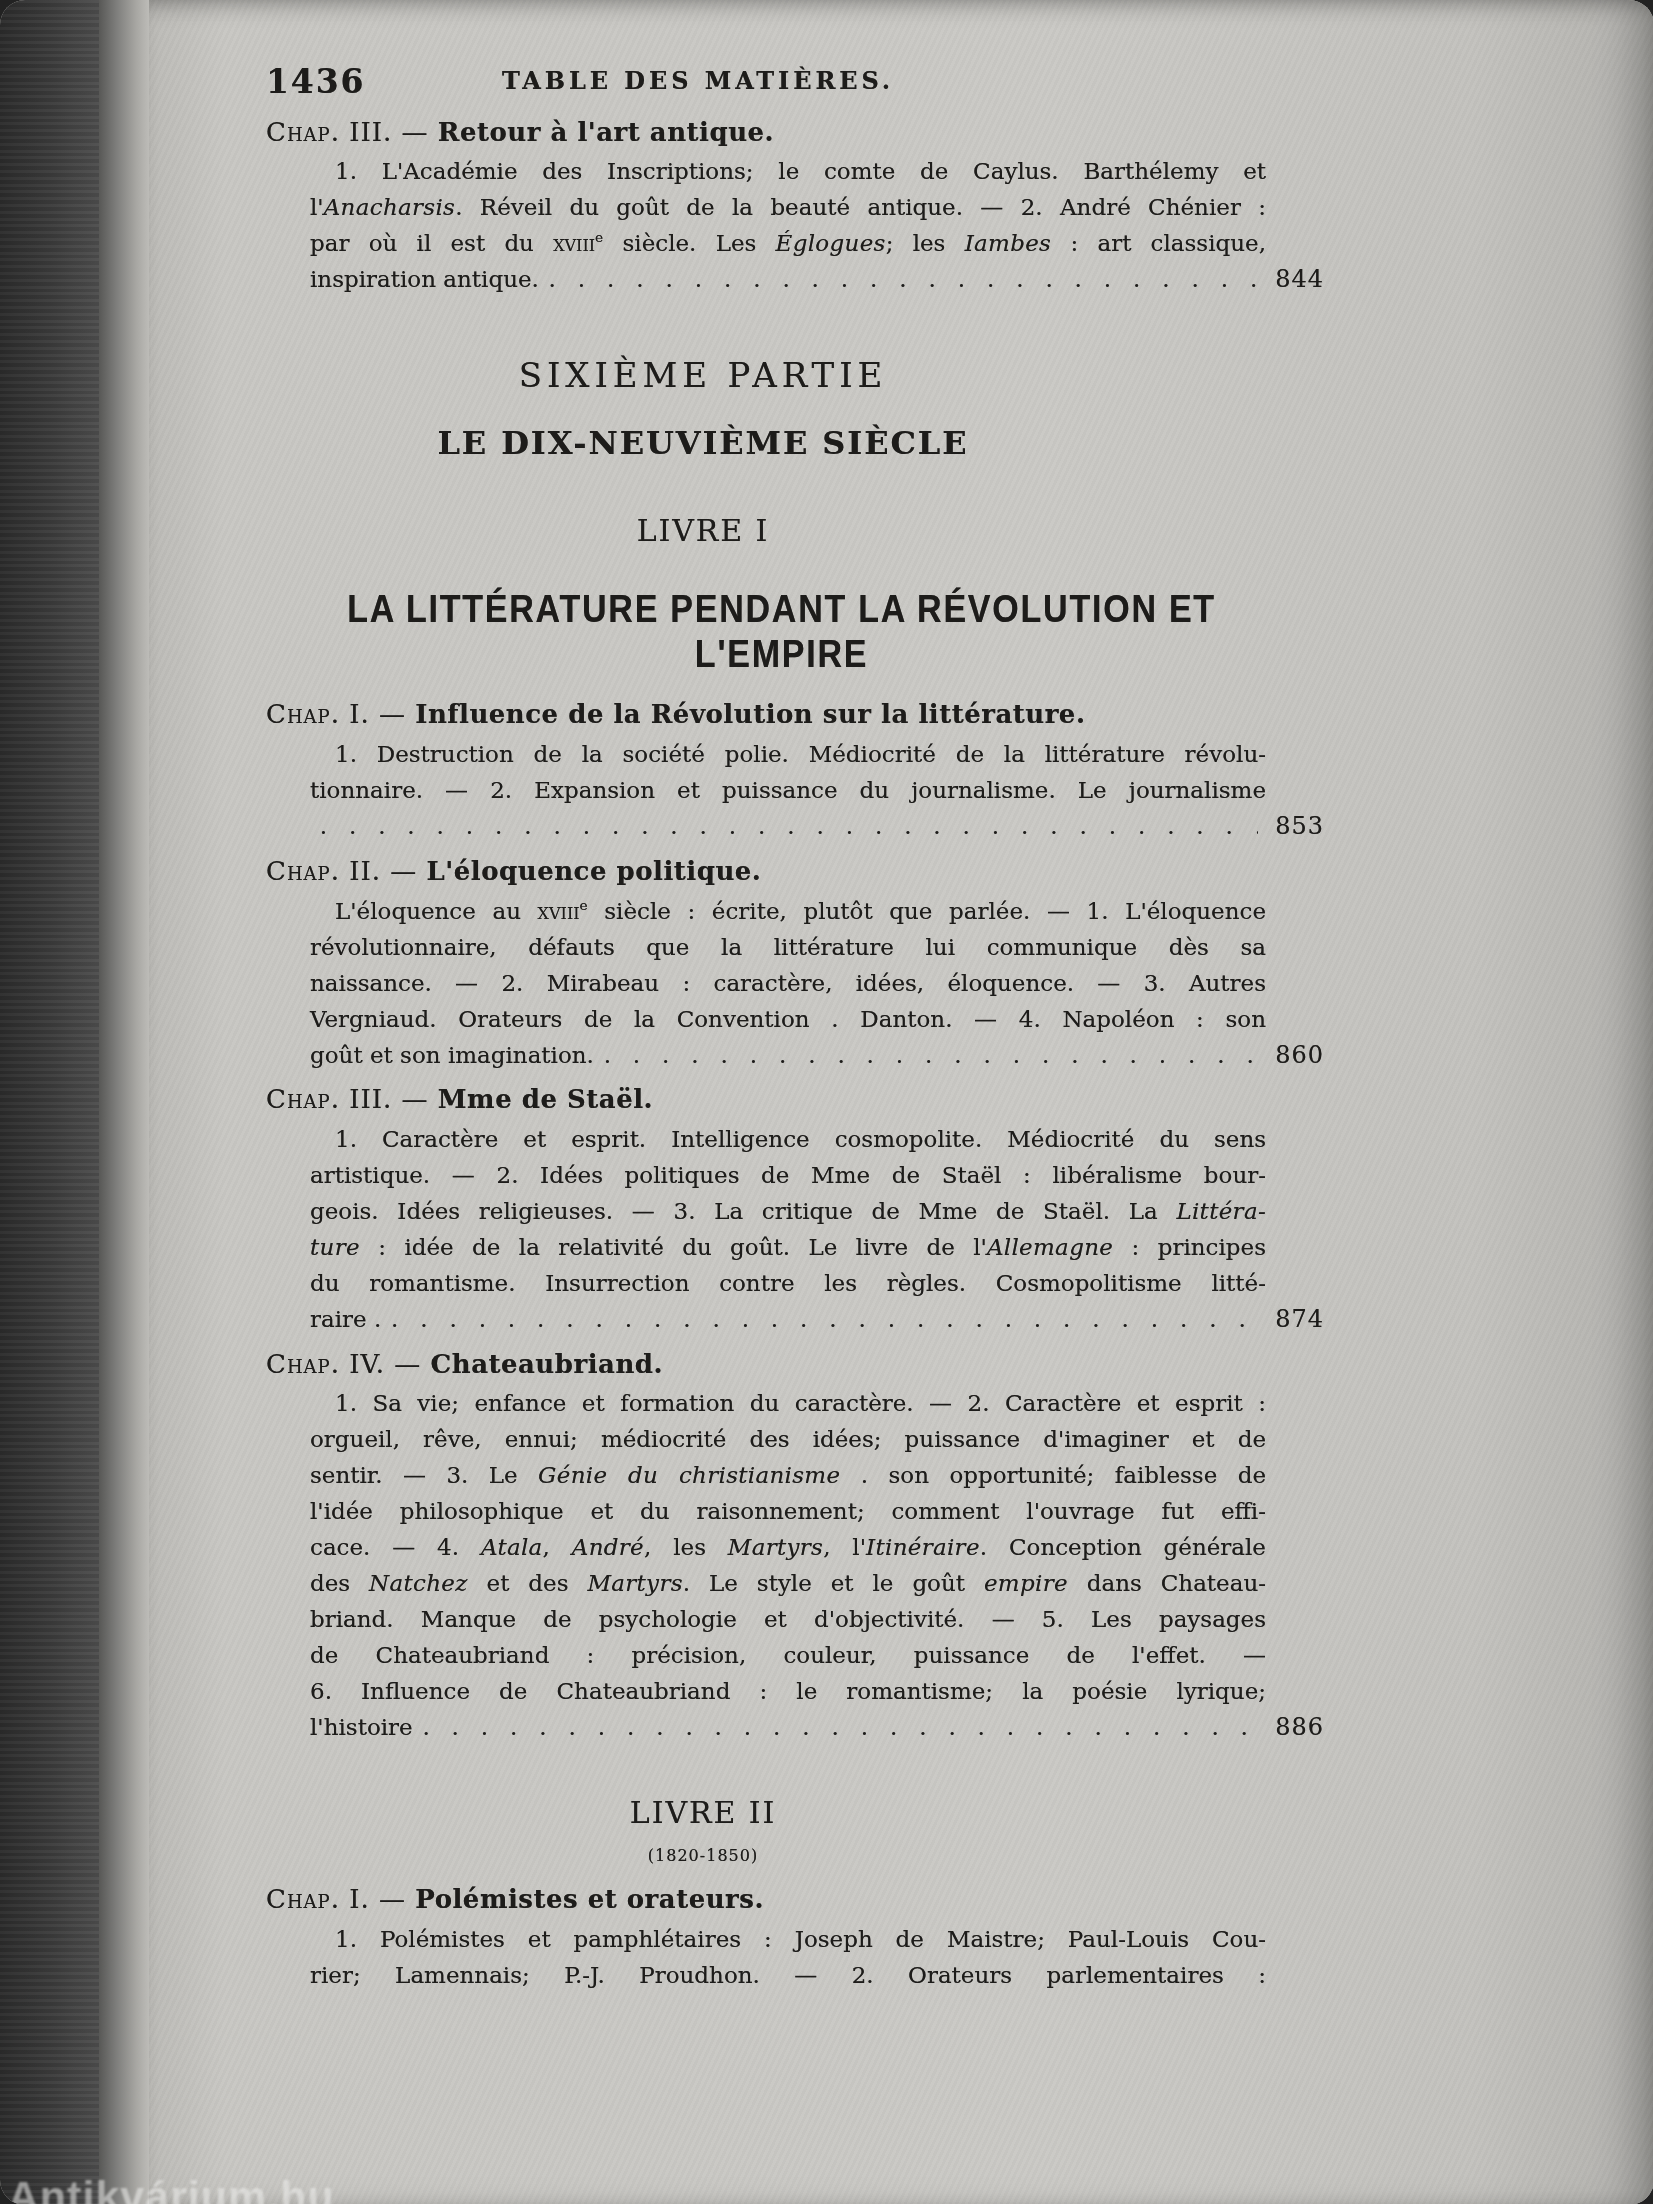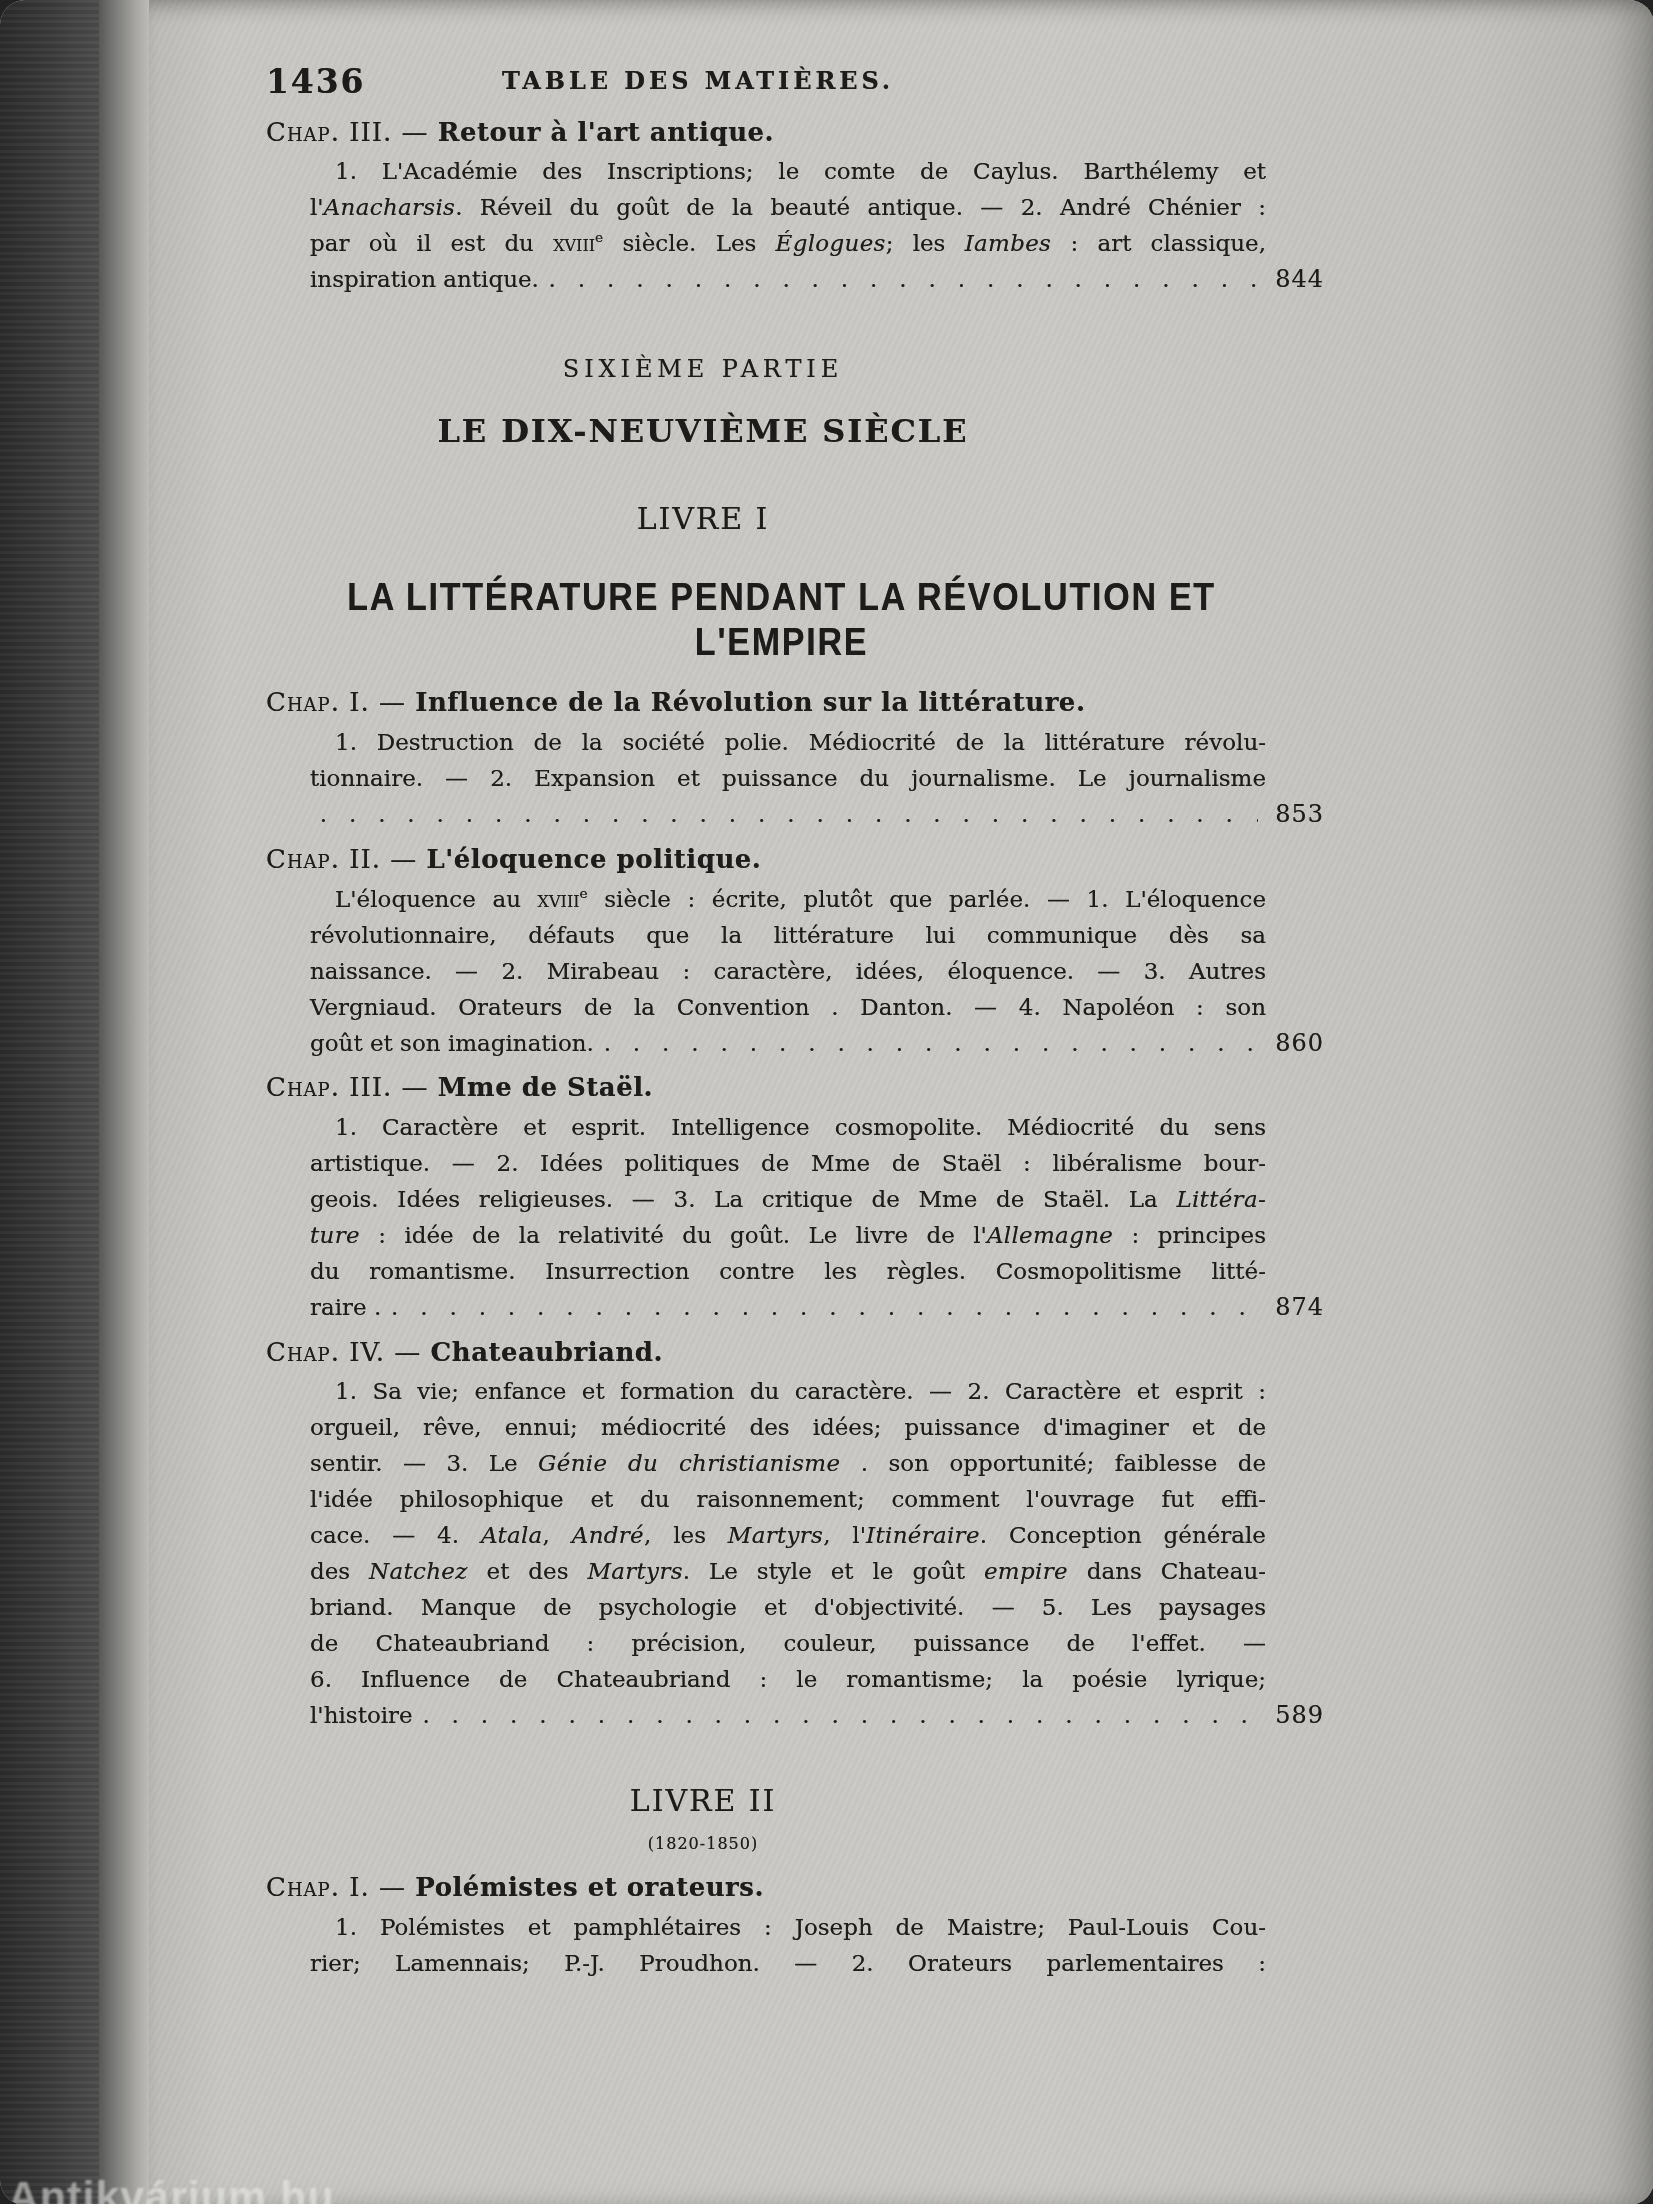--- a/index.html
+++ b/index.html
@@ -47,21 +47,21 @@
   .header-title{
     position:absolute;left:0;width:100%;top:5.8px;text-align:center;
     transform:translateX(-97px);
     font-size:24px;font-weight:bold;letter-spacing:3.9px;
   }
 
   
   .part-heading,.book-heading,.part-title,.date-range{
     text-align:center;transform:translateX(-92px);white-space:nowrap;
   }
-  .part-heading{margin-top:58px;font-size:24px;letter-spacing:4.9px;}
+  .part-heading{margin-top:58px;font-size:34px;letter-spacing:4.9px;}
   .part-title{margin-top:29px;font-size:32px;font-weight:bold;letter-spacing:1.9px;}
   .book-heading{margin-top:51px;font-size:30px;letter-spacing:1.9px;}
   .chapter-entry + .book-heading{margin-top:50px;}
   .book-title{
     margin-top:42px;text-align:center;
     font-family:"Liberation Sans","DejaVu Sans",sans-serif;
     font-size:37px;font-weight:bold;letter-spacing:1.9px;
   }
   .book-title > span{display:inline-block;transform:scale(.92,1.06) translateX(-14.6px);}
   .date-range{margin-top:15.5px;font-size:16px;letter-spacing:1px;}
@@ -179,21 +179,21 @@
               <div class="toc-line">sentir. — 3. Le <i>Génie du christianisme</i> . son opportunité; faiblesse de</div>
               <div class="toc-line">l'idée philosophique et du raisonnement; comment l'ouvrage fut effi-</div>
               <div class="toc-line">cace. — 4. <i>Atala</i>, <i>André</i>, les <i>Martyrs</i>, l'<i>Itinéraire</i>. Conception générale</div>
               <div class="toc-line">des <i>Natchez</i> et des <i>Martyrs</i>. Le style et le goût <i>empire</i> dans Chateau-</div>
               <div class="toc-line">briand. Manque de psychologie et d'objectivité. — 5. Les paysages</div>
               <div class="toc-line">de Chateaubriand : précision, couleur, puissance de l'effet. —</div>
               <div class="toc-line">6. Influence de Chateaubriand : le romantisme; la poésie lyrique;</div>
               <div class="toc-lastline">
                 <span class="lastline-text">l'histoire</span>
                 <span class="dot-leader">. . . . . . . . . . . . . . . . . . . . . . . . . . . . . . . . . . . . . . . . . . . . . . . . </span>
-                <span class="page-ref">589</span>
+                <span class="page-ref">886</span>
               </div>
             </div>
           </div>
           <div class="book-heading">LIVRE II</div>
           <div class="date-range">(1820-1850)</div>
           <div class="chapter-entry">
             <div class="chapter-heading"><span class="chapter-label">Chap. I. — </span><span class="chapter-title">Polémistes et orateurs.</span></div>
             <div class="chapter-para">
               <div class="toc-line first">1. Polémistes et pamphlétaires : Joseph de Maistre; Paul-Louis Cou-</div>
               <div class="toc-line">rier; Lamennais; P.-J. Proudhon. — 2. Orateurs parlementaires :</div>

